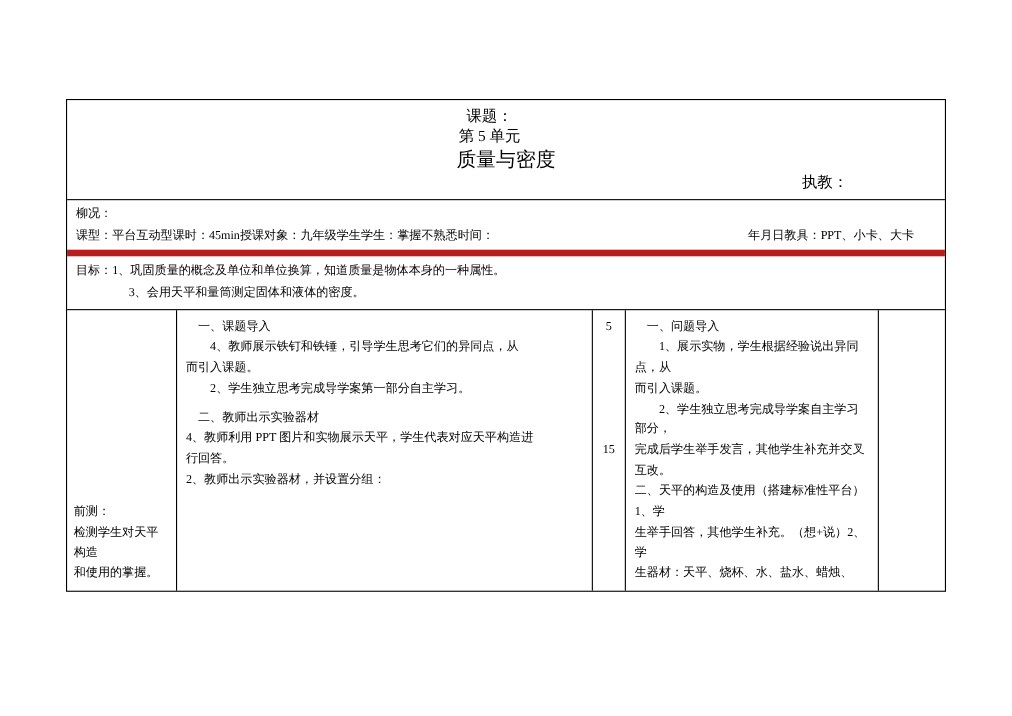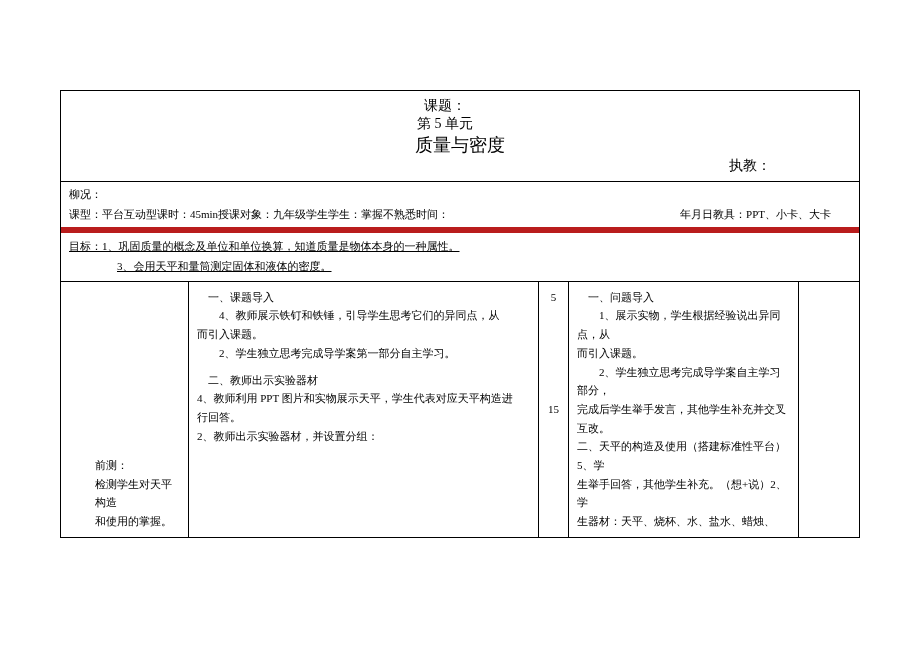--- a/index.html
+++ b/index.html
@@ -66,35 +66,33 @@
       margin-right: 20px;
     }
     .objectives-row {
       border-bottom: 1px solid #000;
       padding: 4px 8px;
       font-size: 11px;
       line-height: 1.8;
     }
     .obj-line {
       padding-left: 0;
-      text-decoration: underline;
     }
     .obj-line.indent {
       padding-left: 48px;
     }
     .table-header-row {
       display: flex;
       border-bottom: 1px solid #000;
       font-size: 11px;
     }
     .col-assess {
       width: 100px;
       border-right: 1px solid #000;
       padding: 4px 6px;
-      margin-left: 28px;
     }
     .col-content {
       flex: 1;
       border-right: 1px solid #000;
       padding: 4px 6px;
       text-align: center;
     }
     .col-t {
       width: 30px;
       border-right: 1px solid #000;
@@ -201,20 +199,20 @@
       <div class="t-spacer"></div>
       <div style="height:32px"></div>
       <div class="t-val">15</div>
     </div>
     <div class="col-method">
       <div class="section-title">一、问题导入</div>
       <div class="section-item">1、展示实物，学生根据经验说出异同点，从</div>
       <div class="section-item2">而引入课题。</div>
       <div class="section-item">2、学生独立思考完成导学案自主学习部分，</div>
       <div class="section-item2">完成后学生举手发言，其他学生补充并交叉互改。</div>
-      <div class="section-item2">二、天平的构造及使用（搭建标准性平台）5、学</div>
+      <div class="section-item2">二、天平的构造及使用（搭建标准性平台）1、学</div>
       <div class="section-item2">生举手回答，其他学生补充。（想+说）2、学</div>
       <div class="section-item2">生器材：天平、烧杯、水、盐水、蜡烛、</div>
     </div>
     <div class="col-reflect"></div>
   </div>
 
 </div>
 
 </body></html>

